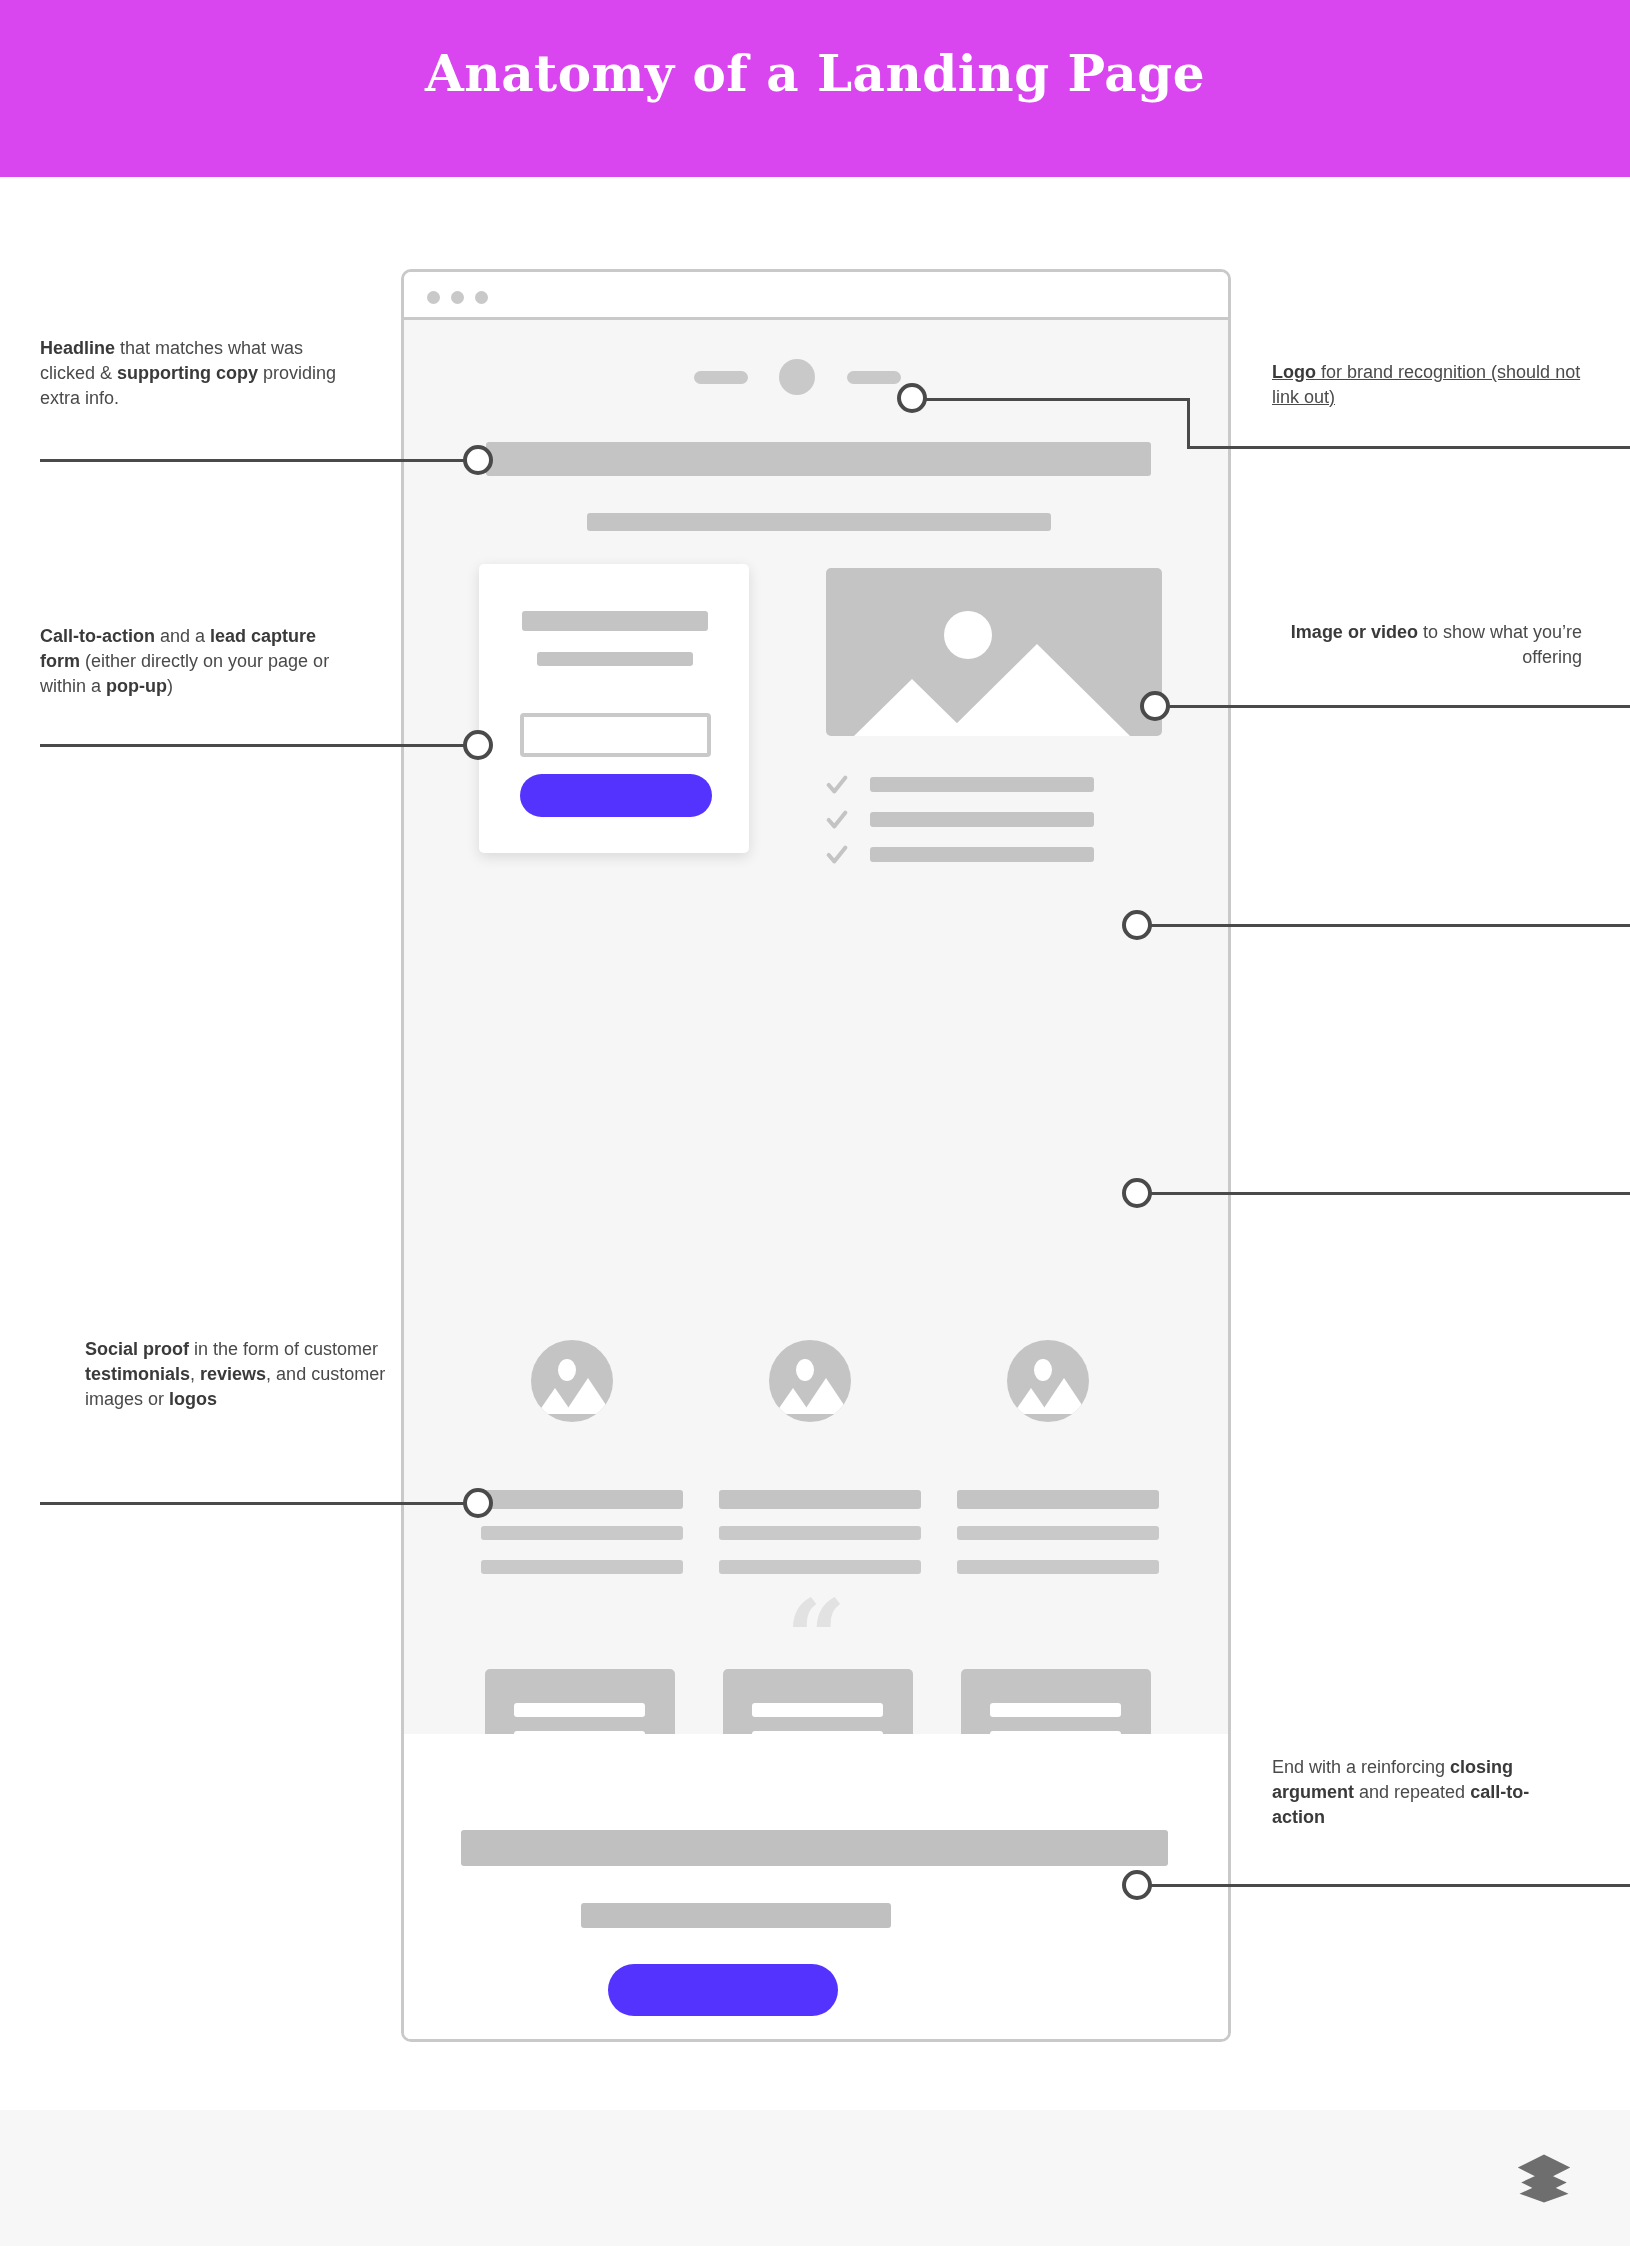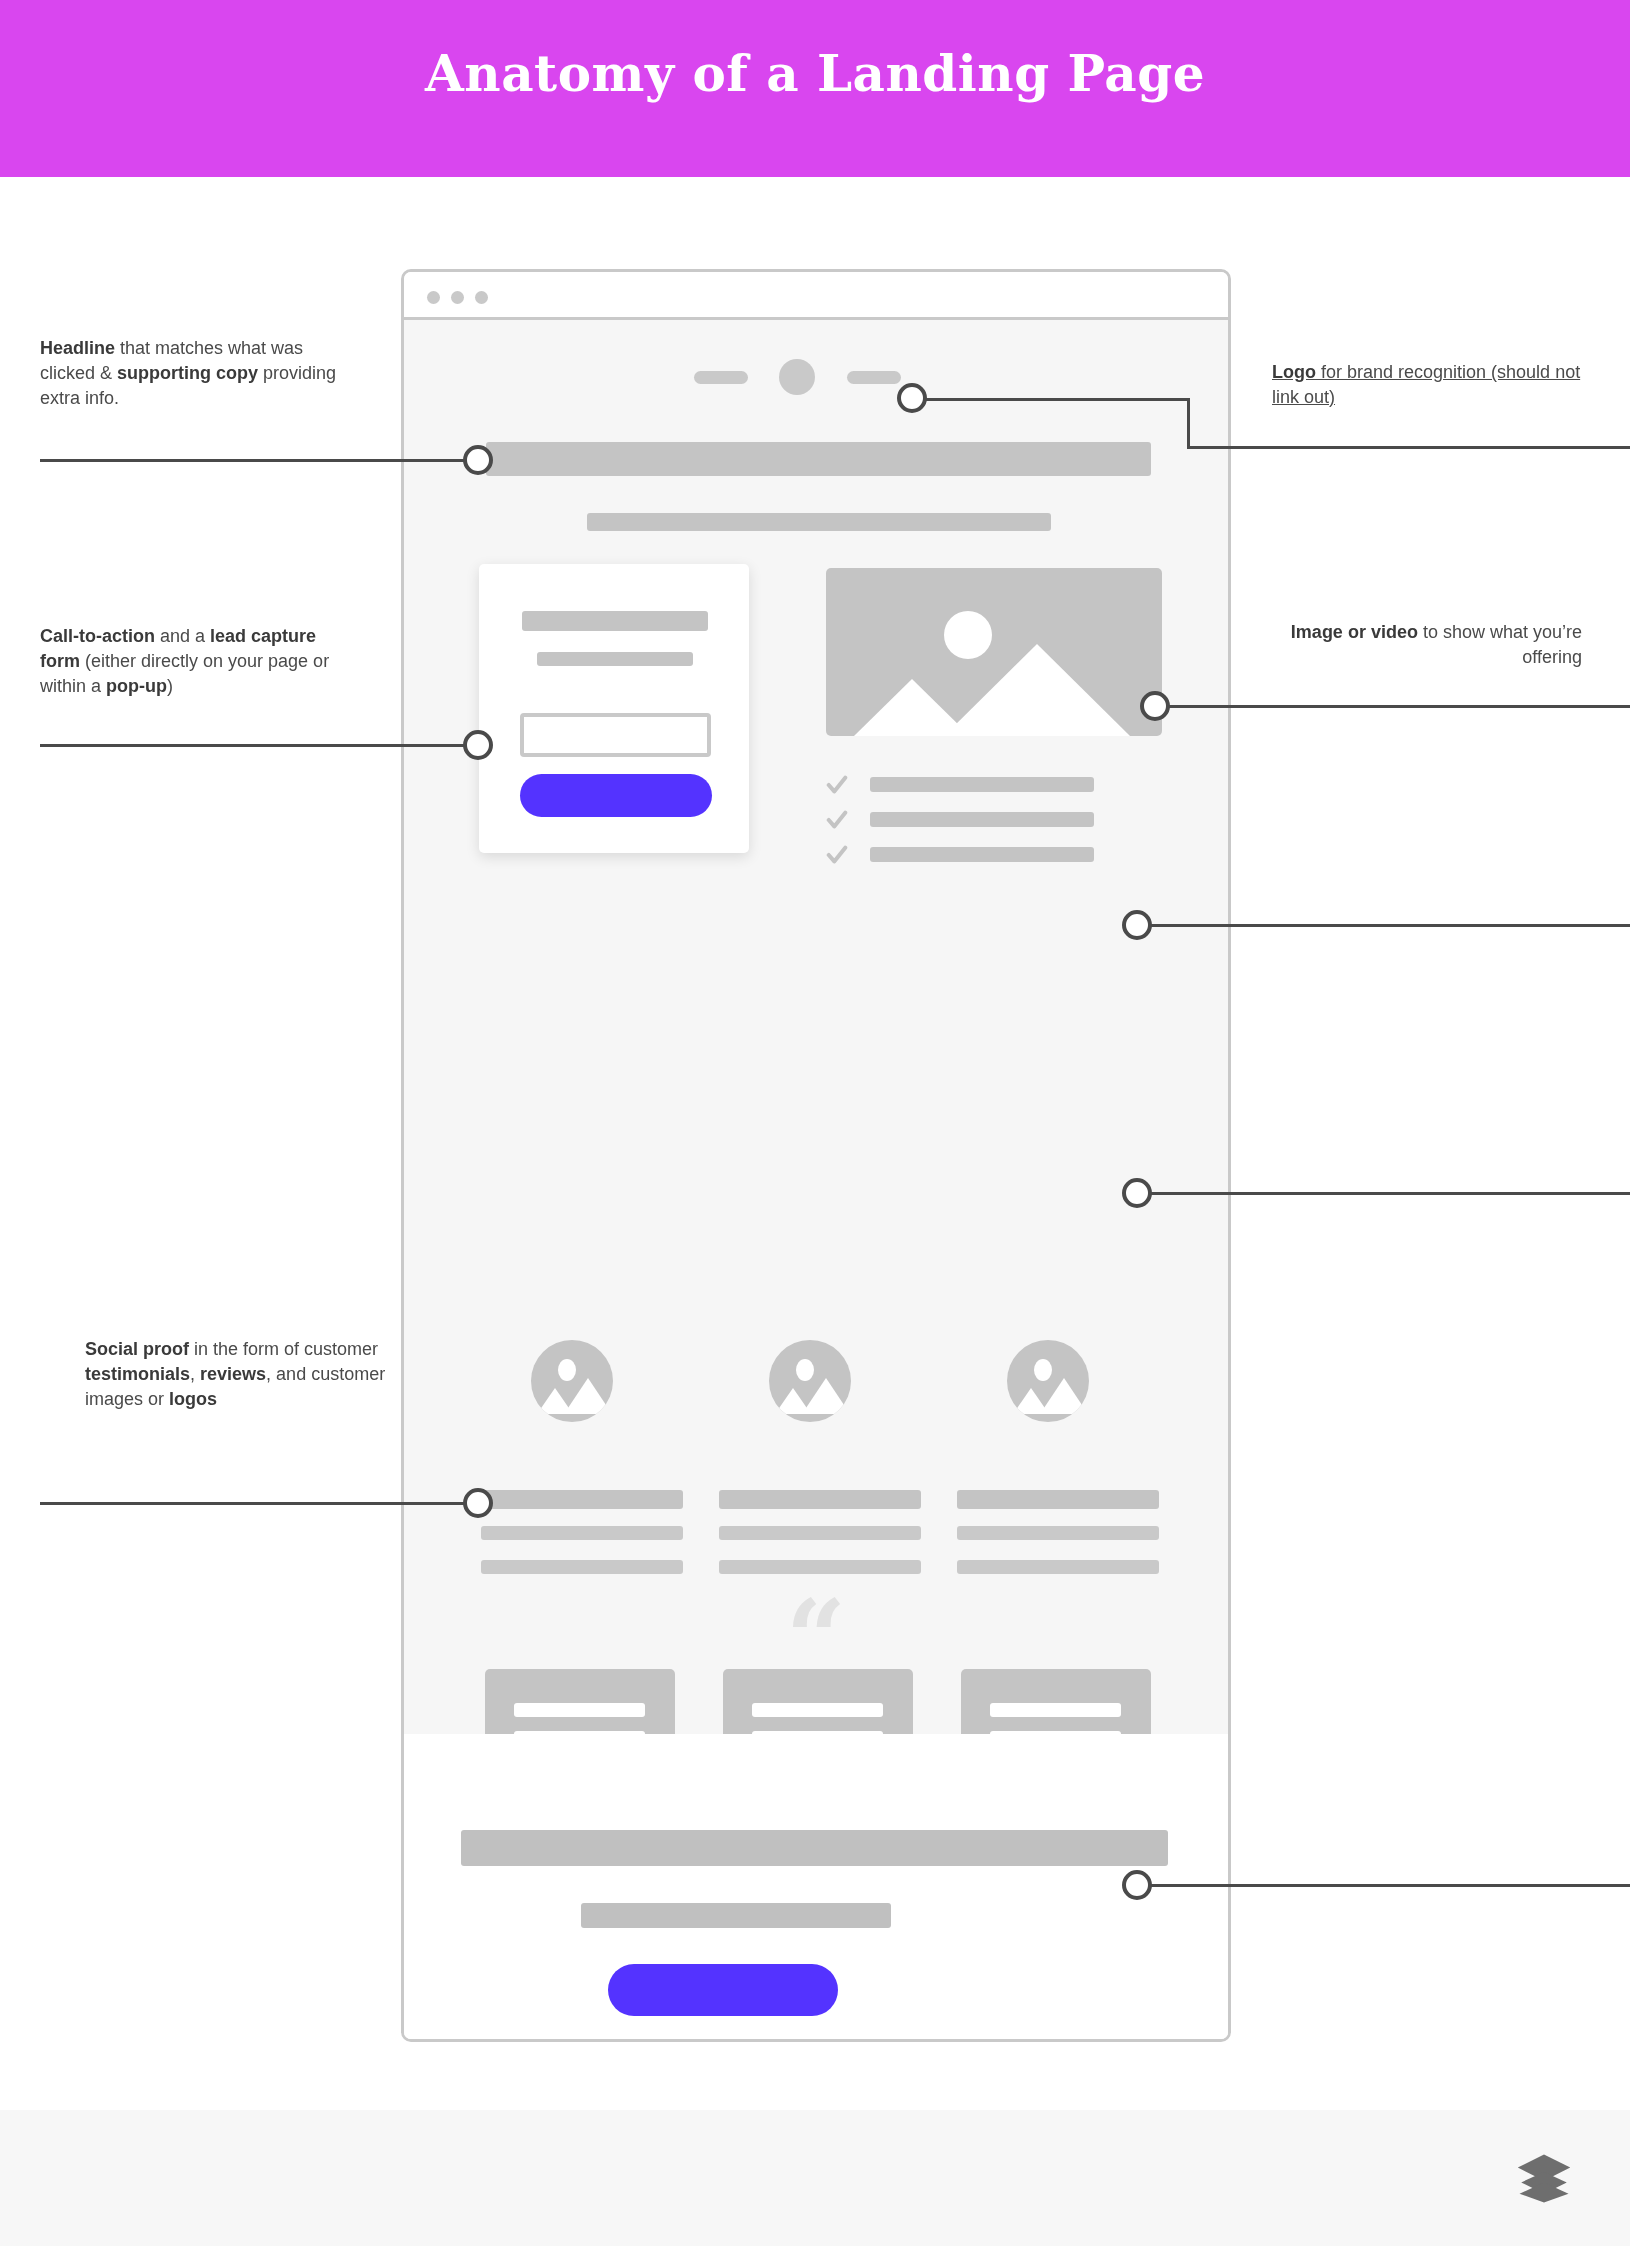--- a/index.html
+++ b/index.html
@@ -378,20 +378,23 @@
   </div>
   <div class="connector" style="left:1150px; top:705px; width:480px;"></div>
   <div class="node" style="left:1140px; top:691px;"></div>
 
   <div class="connector" style="left:1130px; top:924px; width:500px;"></div>
   <div class="node" style="left:1122px; top:910px;"></div>
 
   <div class="connector" style="left:1130px; top:1192px; width:500px;"></div>
   <div class="node" style="left:1122px; top:1178px;"></div>
 
+  <div class="ann right" style="top:1755px;">
+    <span>End with a reinforcing </span><b>closing argument</b><span> and repeated </span><b>call-to-action</b>
+  </div>
   <div class="connector" style="left:1130px; top:1884px; width:500px;"></div>
   <div class="node" style="left:1122px; top:1870px;"></div>
 
   <div class="footer">
     <svg class="footer-logo" viewBox="0 0 64 58">
       <polygon points="32,2 62,17 32,32 2,17" fill="#6e6e6e"></polygon>
       <polygon points="32,22 58,34 32,47 6,34" fill="#6e6e6e"></polygon>
       <polygon points="32,34 60,47 32,57 4,47" fill="#6e6e6e"></polygon>
     </svg>
   </div>

